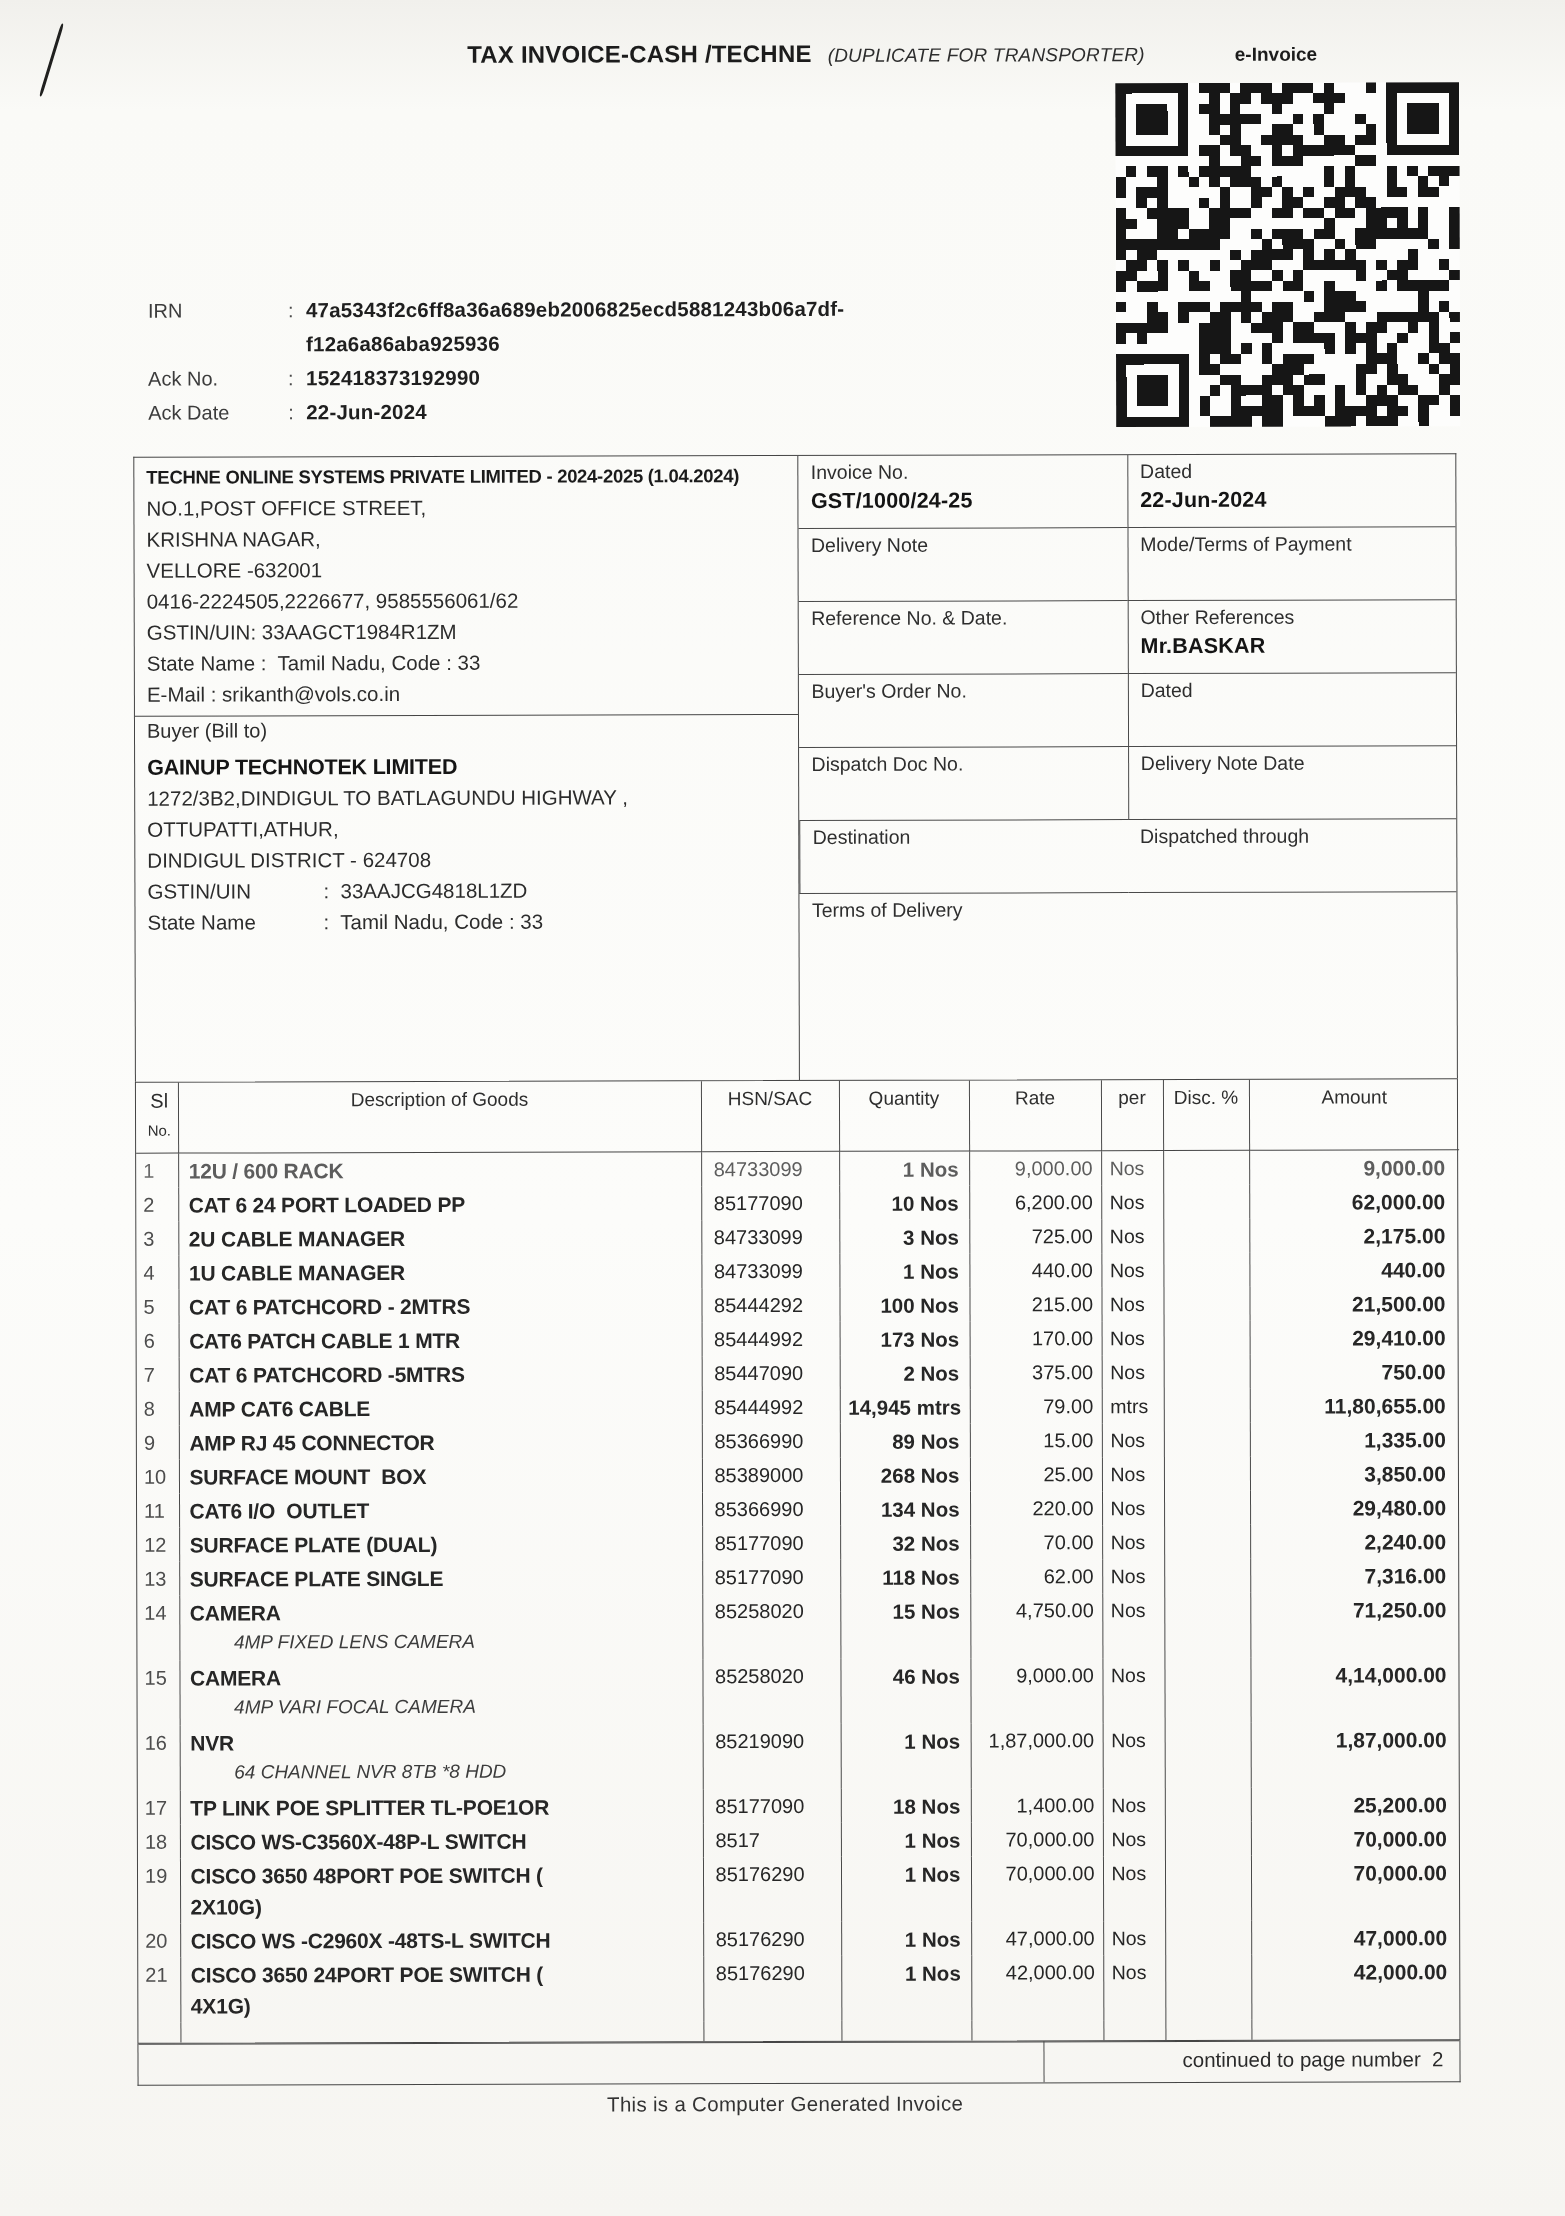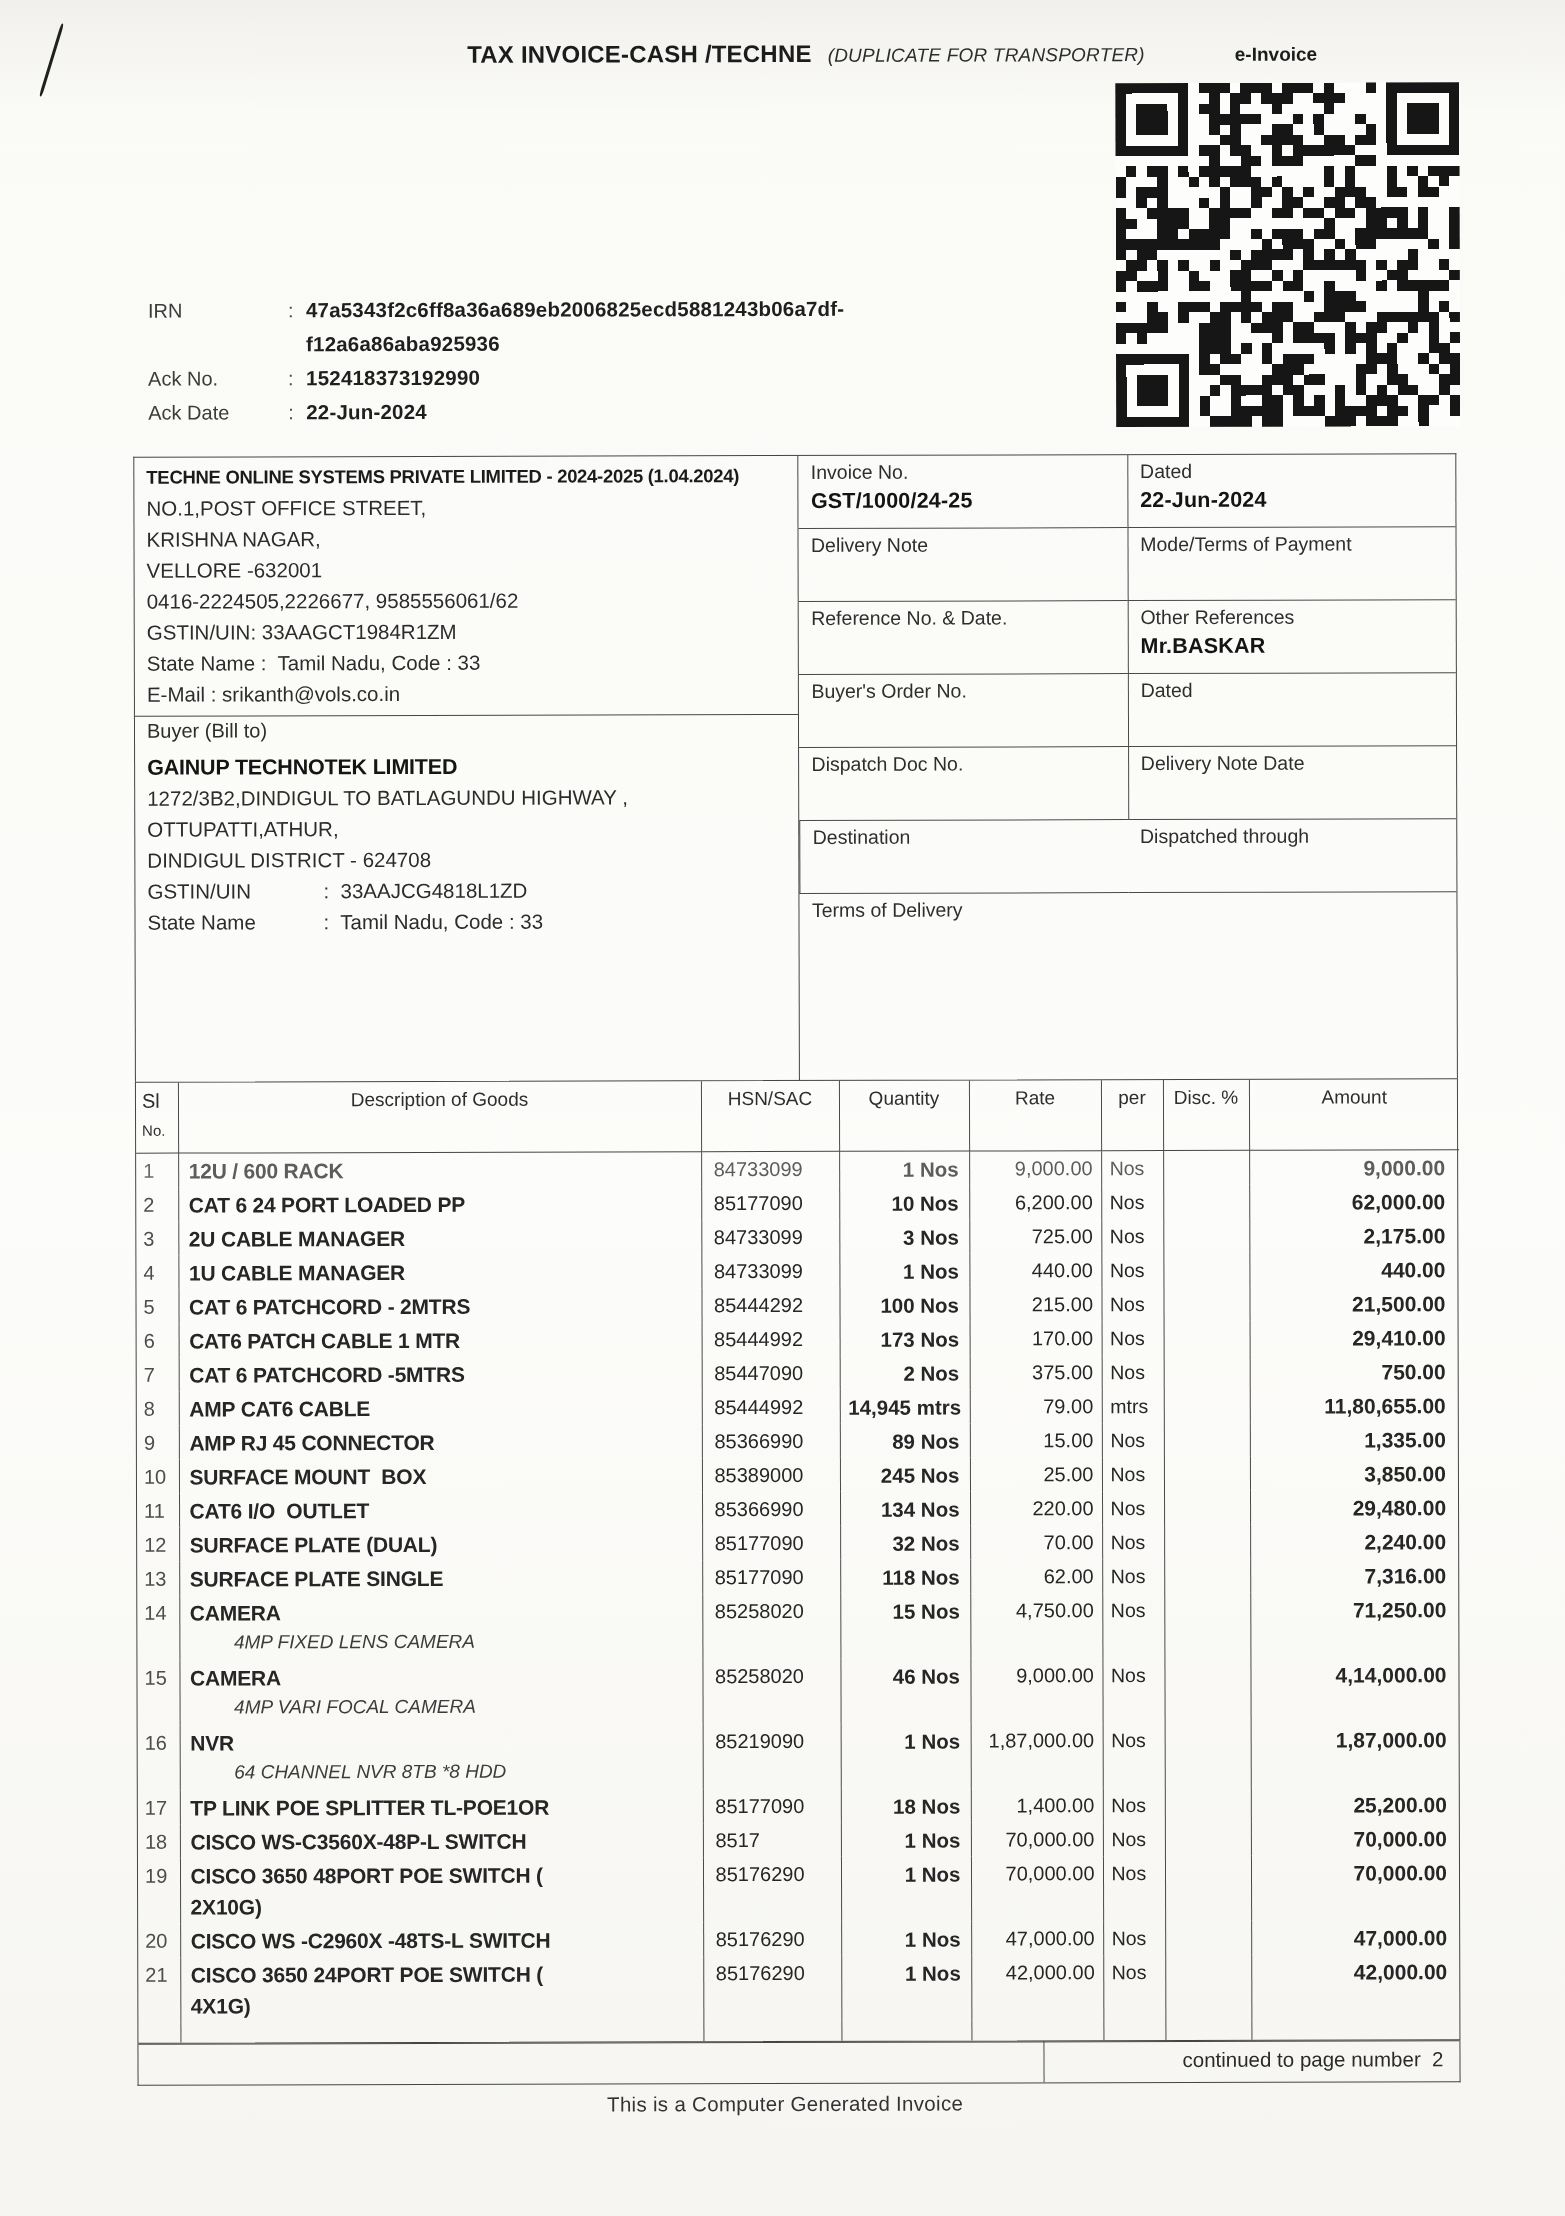--- a/index.html
+++ b/index.html
@@ -47,21 +47,21 @@
   .cell .val{font-weight:bold;font-size:21.5px;color:#141414;margin-top:5px;letter-spacing:0.2px;}
   .cell.rightc{border-left:1.4px solid #4a4a4a;}
   .cell.terms{grid-column:1 / -1;border-bottom:none;}
 
   
   .table-wrap{position:absolute;top:1080px;left:135px;width:1323px;height:962px;box-sizing:border-box;border:1.7px solid #454545;}
   table{width:100%;height:100%;border-collapse:collapse;table-layout:fixed;}
   thead th{border-bottom:1.7px solid #454545;border-right:1.4px solid #4a4a4a;font-weight:normal;
     font-size:19px;color:#2e2e2e;height:62px;vertical-align:top;padding-top:7px;text-align:center;}
   thead th:last-child{border-right:none;}
-  th.h-sl{text-align:left;padding-left:6px;}
+  th.h-sl{text-align:center;padding-left:6px;}
   .sl-top{font-size:20px;display:block;}
   .sl-bot{font-size:15px;display:block;margin-top:9px;}
   tbody{color:#262626;}
   tbody td{border-right:1.4px solid #4a4a4a;vertical-align:top;padding:2px 8px 1px;line-height:31px;}
   tbody td:last-child{border-right:none;}
   tr.faded{color:#5d5d5d;}
   td.c-sl{padding-left:7px;font-size:20px;color:#4d4d4d;}
   tr.faded td.c-sl{color:#6a6a6a;}
   td.c-desc{padding-left:10px;}
   .desc-main{font-weight:bold;font-size:21px;letter-spacing:-0.2px;white-space:pre-wrap;}
@@ -791,21 +791,21 @@
               <td class="c-per">Nos</td>
               <td class="c-disc"></td>
               <td class="c-amt">1,335.00</td>
             </tr>
             <tr>
               <td class="c-sl">10</td>
               <td class="c-desc">
                 <div class="desc-main">SURFACE MOUNT  BOX</div>
               </td>
               <td class="c-hsn">85389000</td>
-              <td class="c-qty">245 Nos</td>
+              <td class="c-qty">268 Nos</td>
               <td class="c-rate">25.00</td>
               <td class="c-per">Nos</td>
               <td class="c-disc"></td>
               <td class="c-amt">3,850.00</td>
             </tr>
             <tr>
               <td class="c-sl">11</td>
               <td class="c-desc">
                 <div class="desc-main">CAT6 I/O  OUTLET</div>
               </td>

